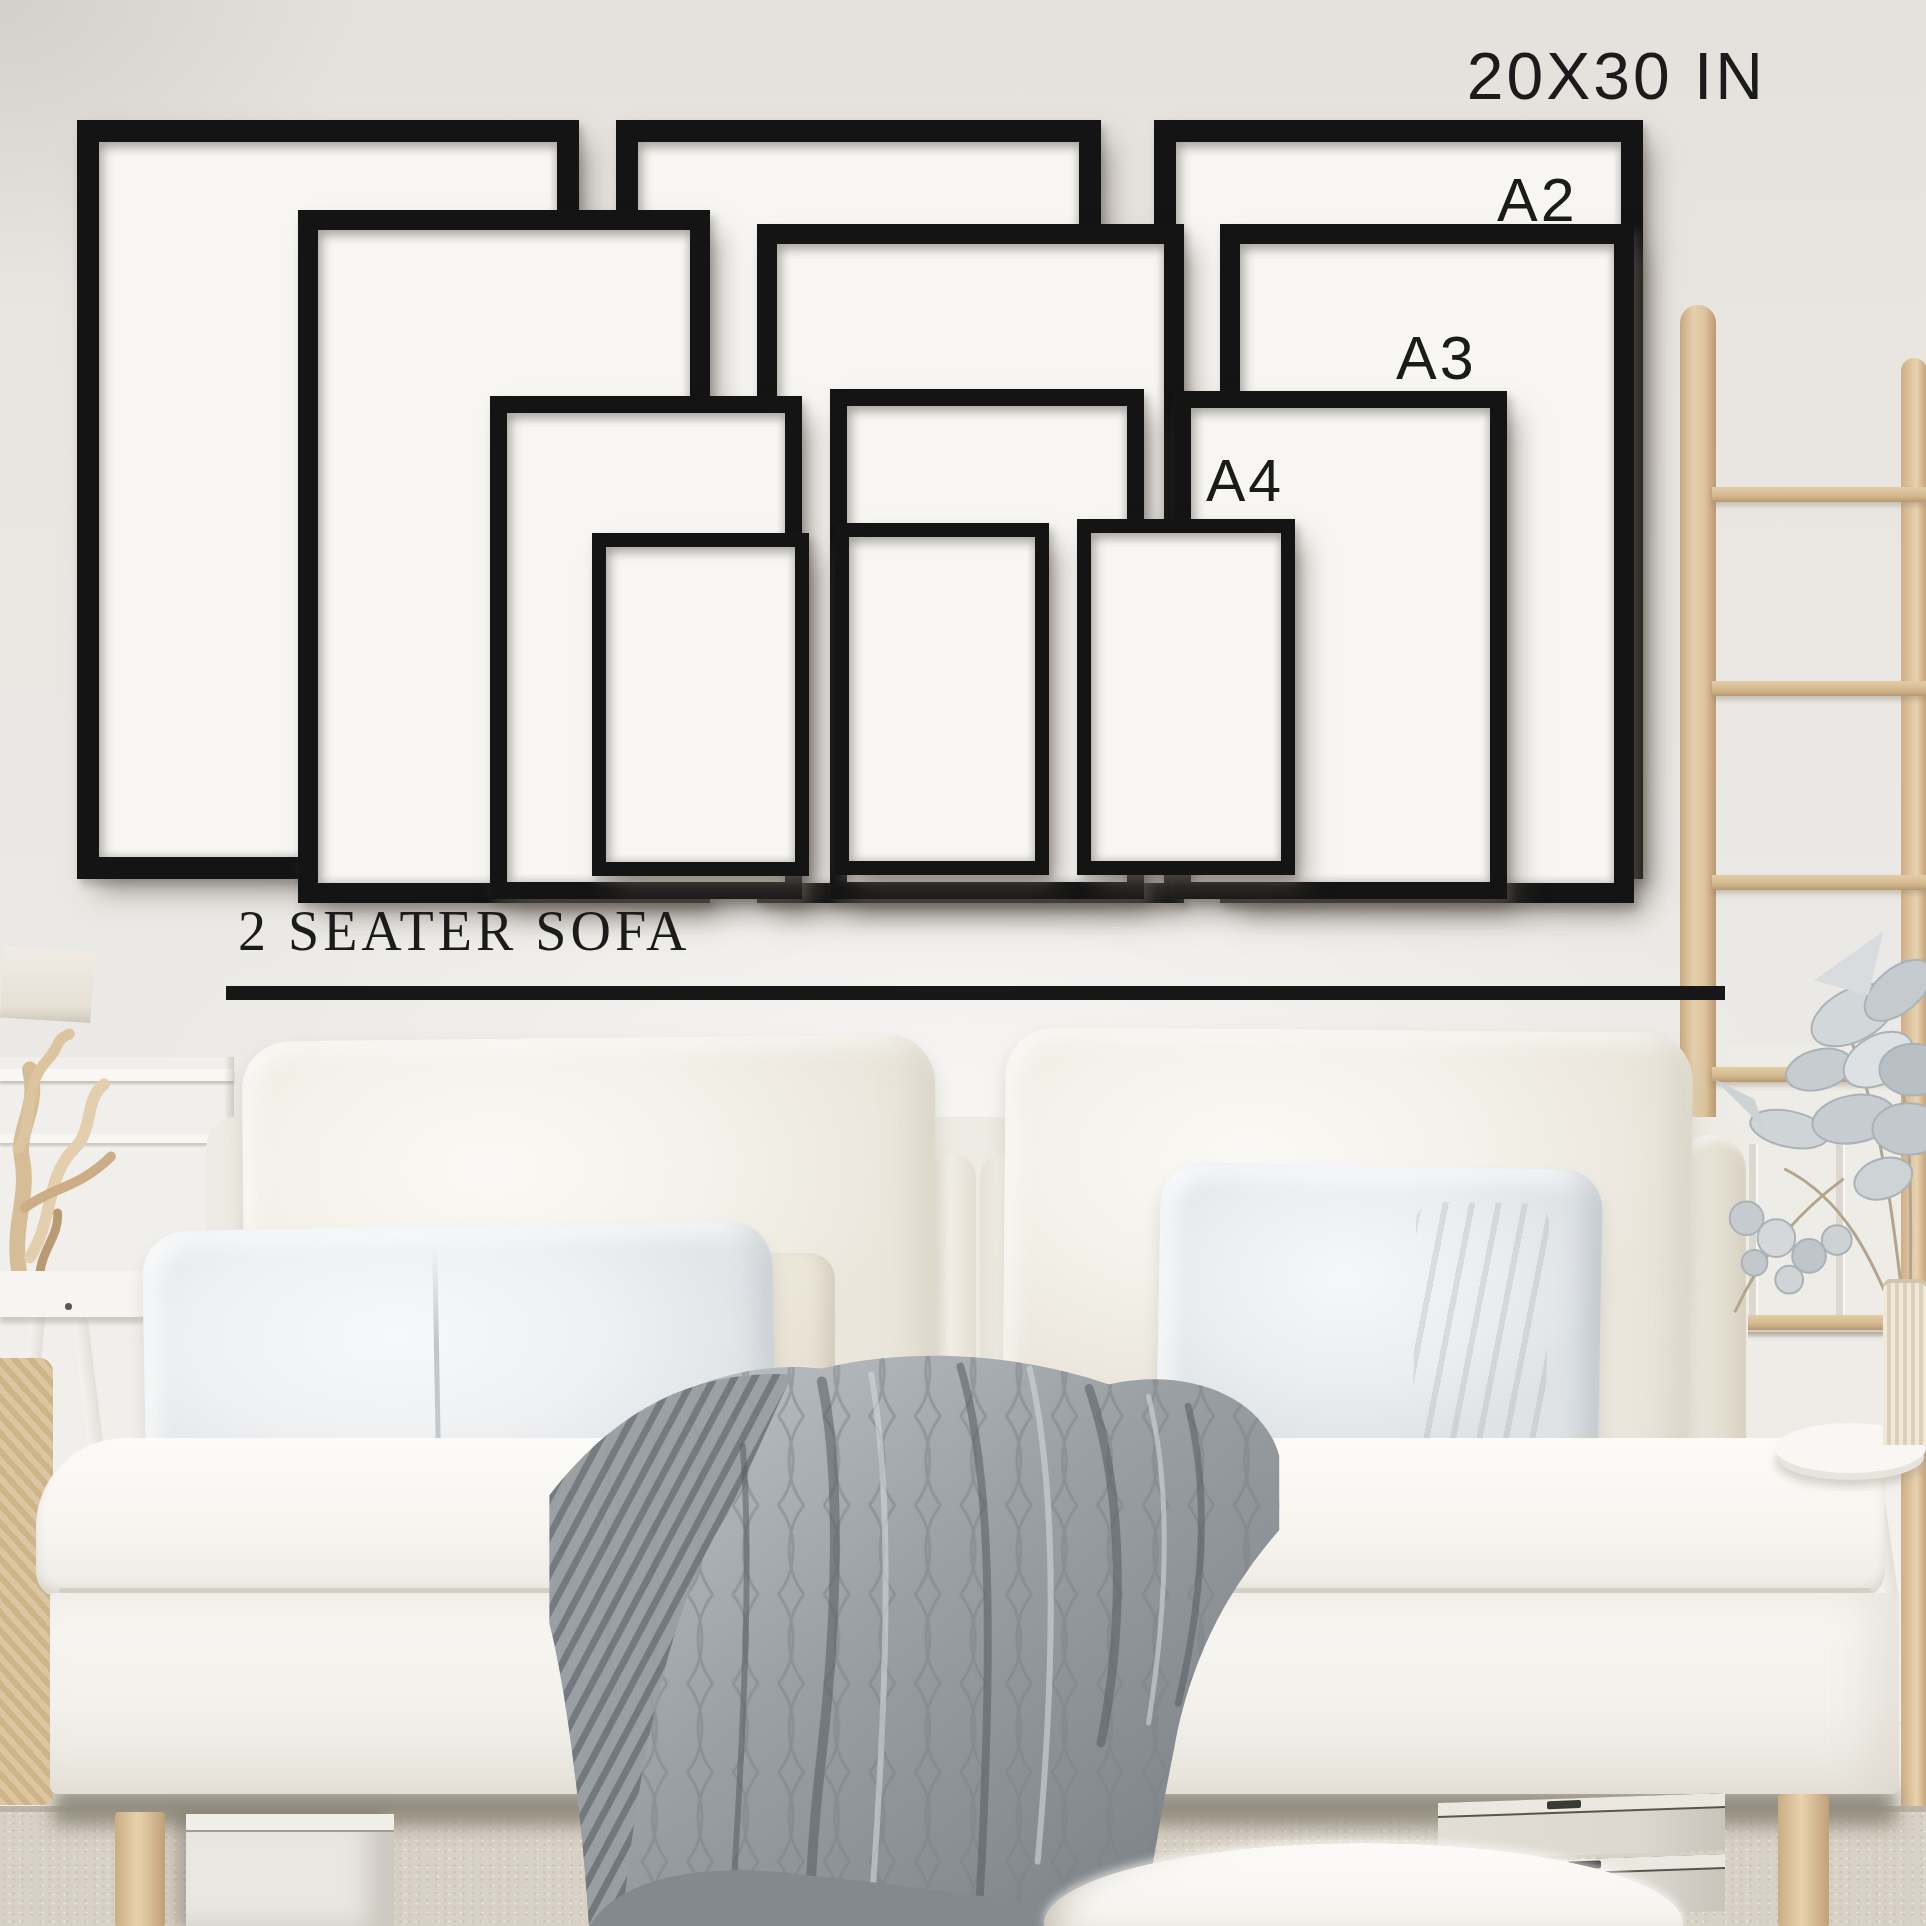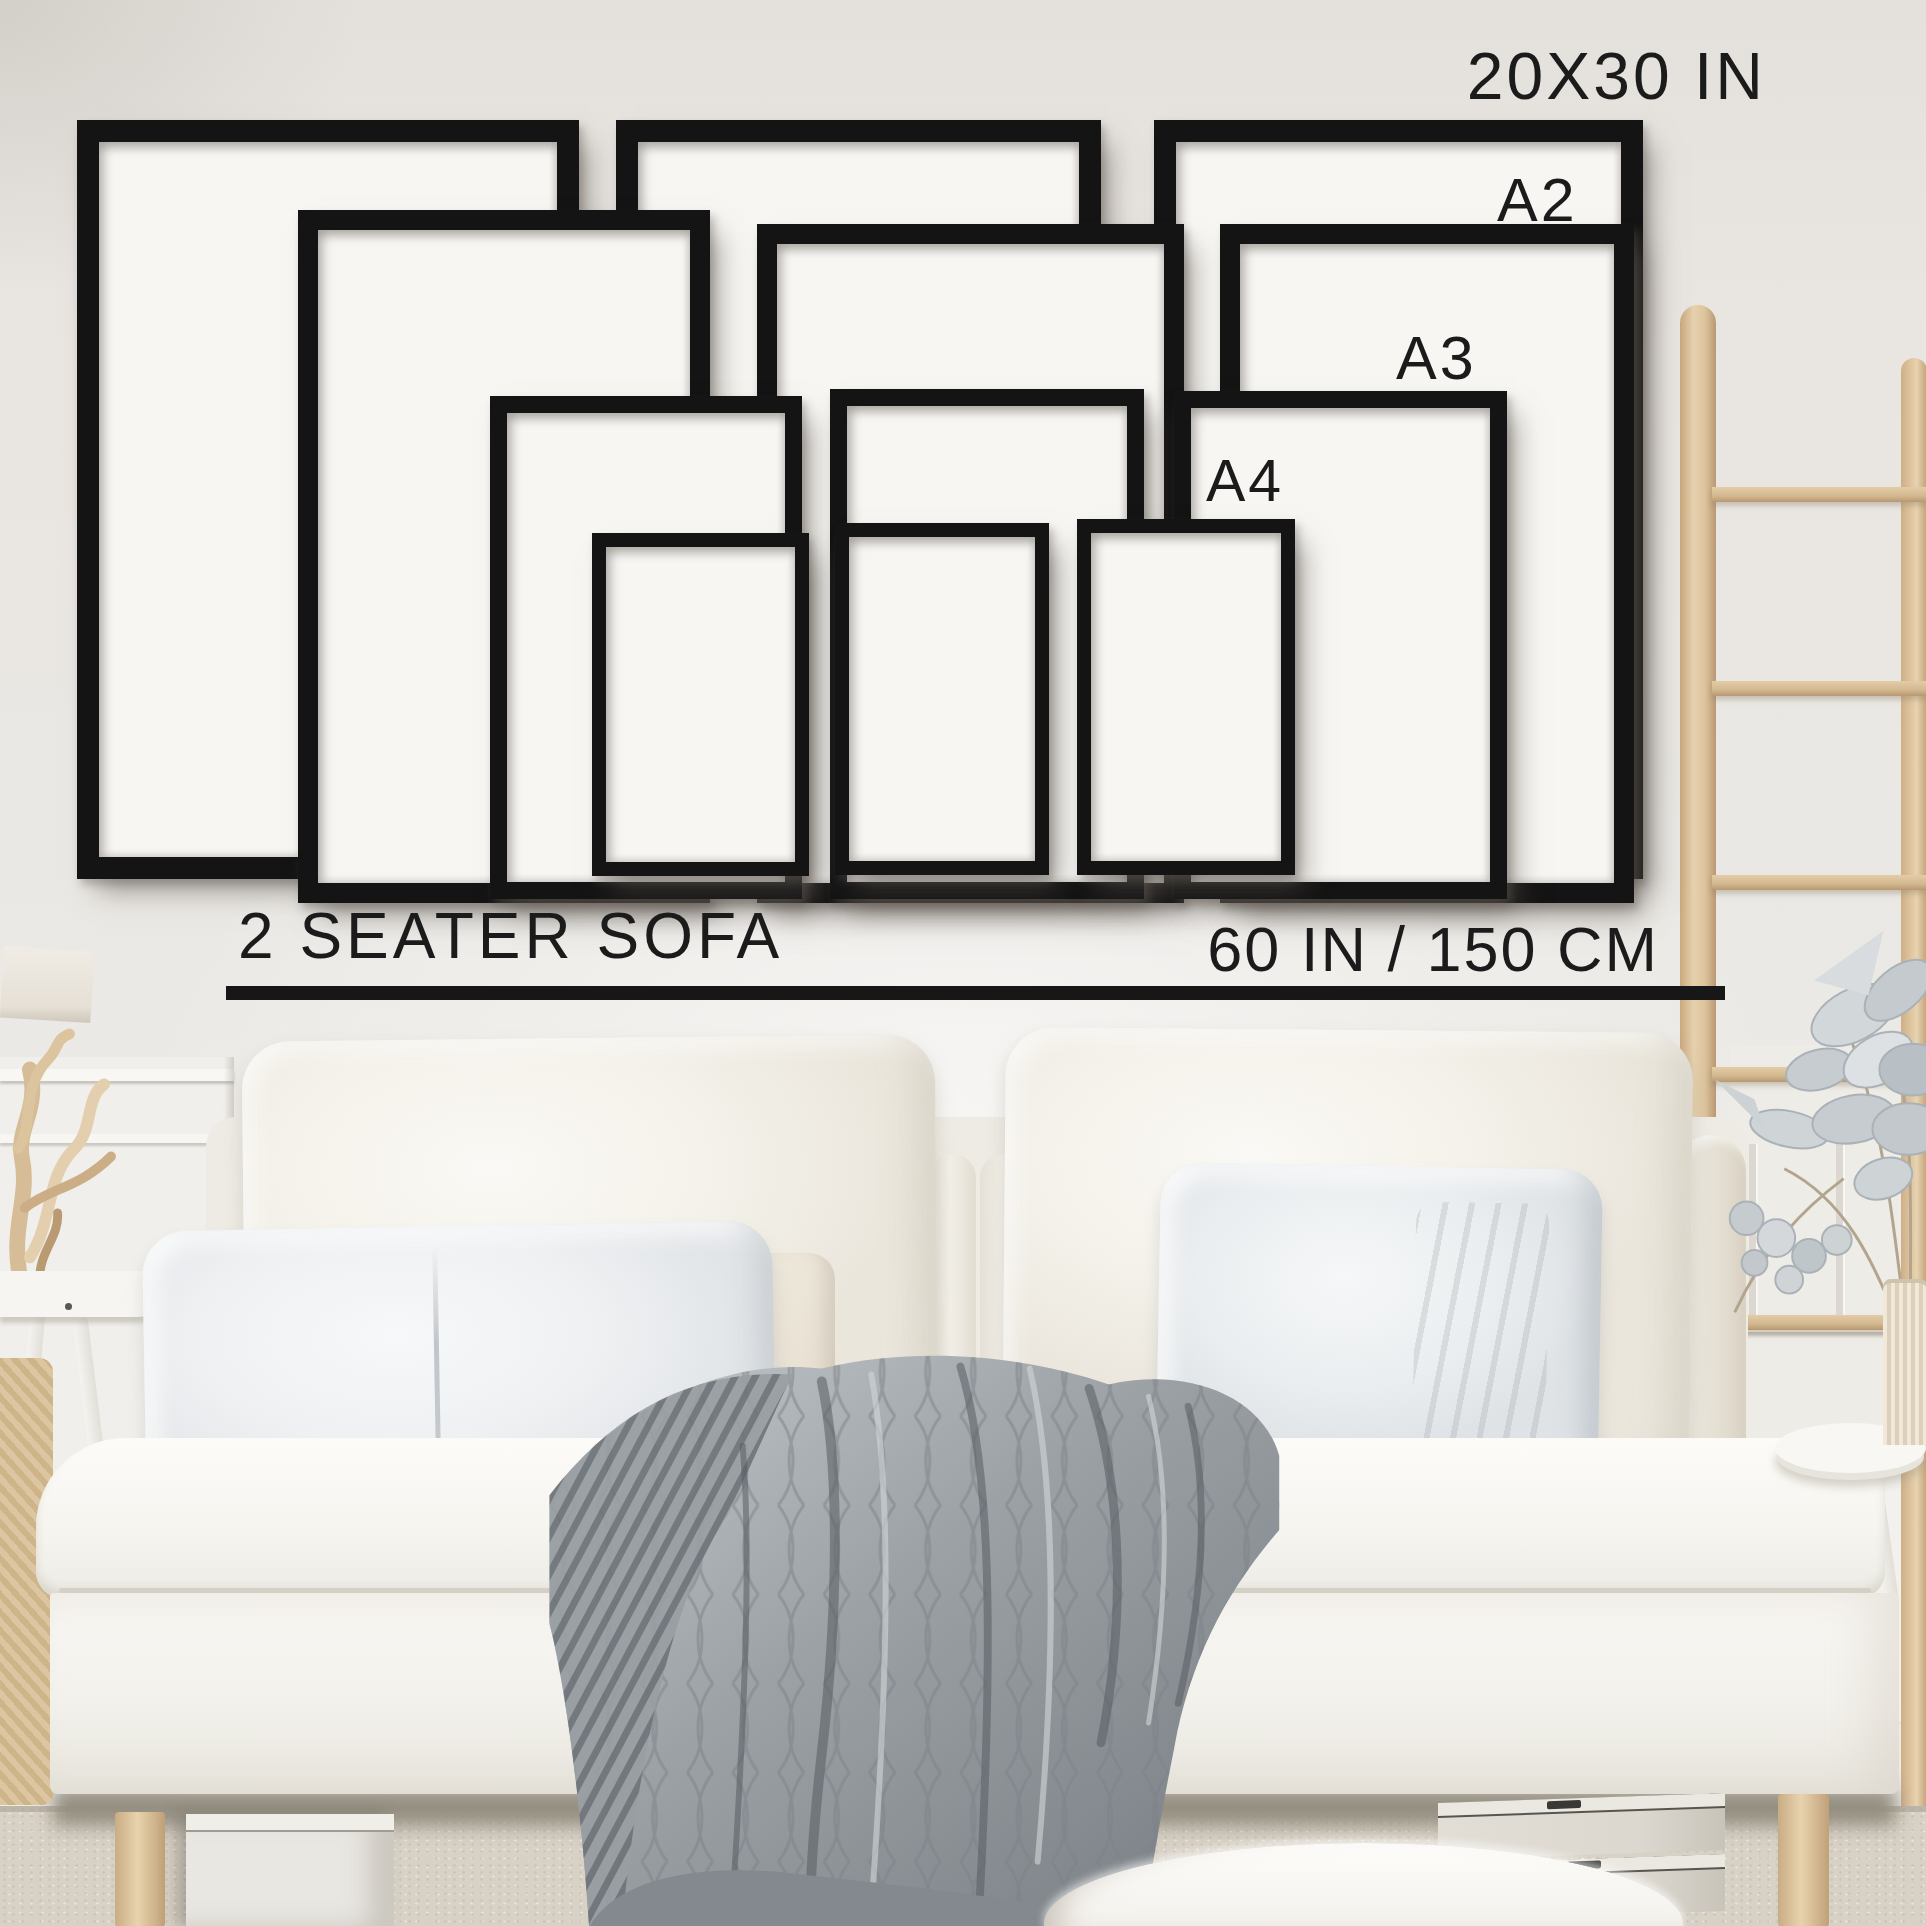--- a/index.html
+++ b/index.html
@@ -42,21 +42,21 @@
   .frame .mat{left:0;top:0;right:0;bottom:0;position:absolute;
     box-shadow:inset 0 7px 9px rgba(110,105,98,.4), inset 7px 0 9px rgba(110,105,98,.28),
                inset -3px -3px 6px rgba(150,145,138,.18);}
 
   
   .ovl{color:#1b1b1b;white-space:nowrap;letter-spacing:3px;}
   .lbl-top{left:1463px;top:38px;width:303px;font-size:66px;text-align:right;}
   .lbl-a2{left:1497px;top:165px;font-size:61px;}
   .lbl-a3{left:1396px;top:323px;font-size:61px;}
   .lbl-a4{left:1206px;top:447px;font-size:59px;}
-  .lbl-sofa{left:238px;top:899px;font-size:64px;letter-spacing:4px;}
+  .lbl-sofa{left:238px;top:899px;font-size:56px;letter-spacing:4px;font-family:Liberation Serif, serif;}
   .lbl-width{left:1194px;top:913px;width:465px;font-size:63px;text-align:right;letter-spacing:2px;}
   .rule{left:226px;top:986px;width:1499px;height:14px;background:#171717;}
 
   
   .carpet{left:0;top:1806px;width:1927px;height:121px;background:#d8d1c5;}
   .carpet .tex{left:0;top:0;width:1927px;height:121px;opacity:.8;
     background-image:radial-gradient(rgba(120,110,92,.16) 1.2px, transparent 1.8px),
                      radial-gradient(rgba(255,255,255,.5) 1px, transparent 1.5px);
     background-size:9px 7px,11px 9px;background-position:0 0,4px 3px;}
   .carpet .lip{left:0;top:0;width:1927px;height:6px;background:rgba(150,142,126,.4);}
@@ -327,17 +327,16 @@
       <div class="slot" style="left:129px;top:2px"></div>
     </div>
   </div>
   <div class="pouf" style="z-index:8"></div>
 
   <div class="ovl lbl-top" style="z-index:9">20X30 IN</div>
   <div class="ovl lbl-a2" style="z-index:9">A2</div>
   <div class="ovl lbl-a3" style="z-index:9">A3</div>
   <div class="ovl lbl-a4" style="z-index:9">A4</div>
   <div class="ovl lbl-sofa" style="z-index:9">2 SEATER SOFA</div>
-  <div class="ovl lbl-width" style="z-index:9">60 IN / 150 CM</div>
   <div class="rule" style="z-index:9"></div>
 
 </div>
 
 
 </body></html>

